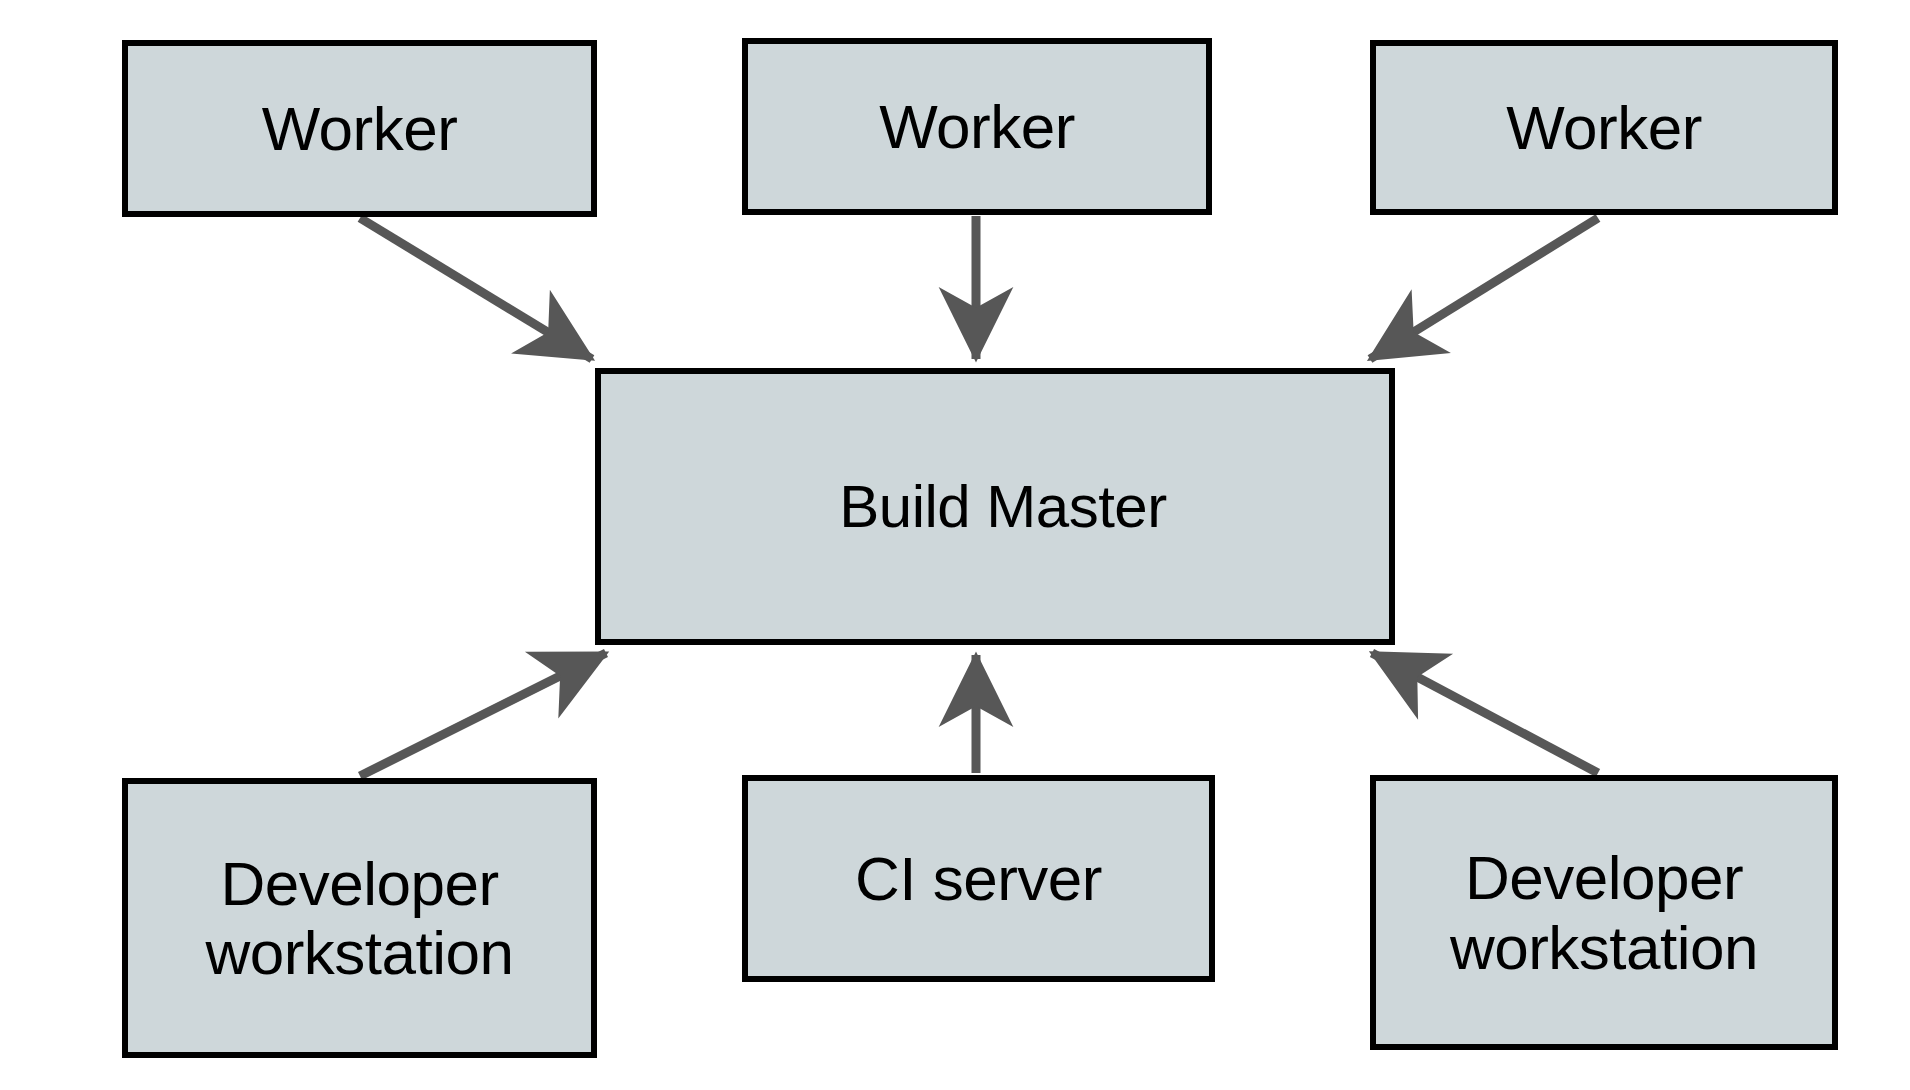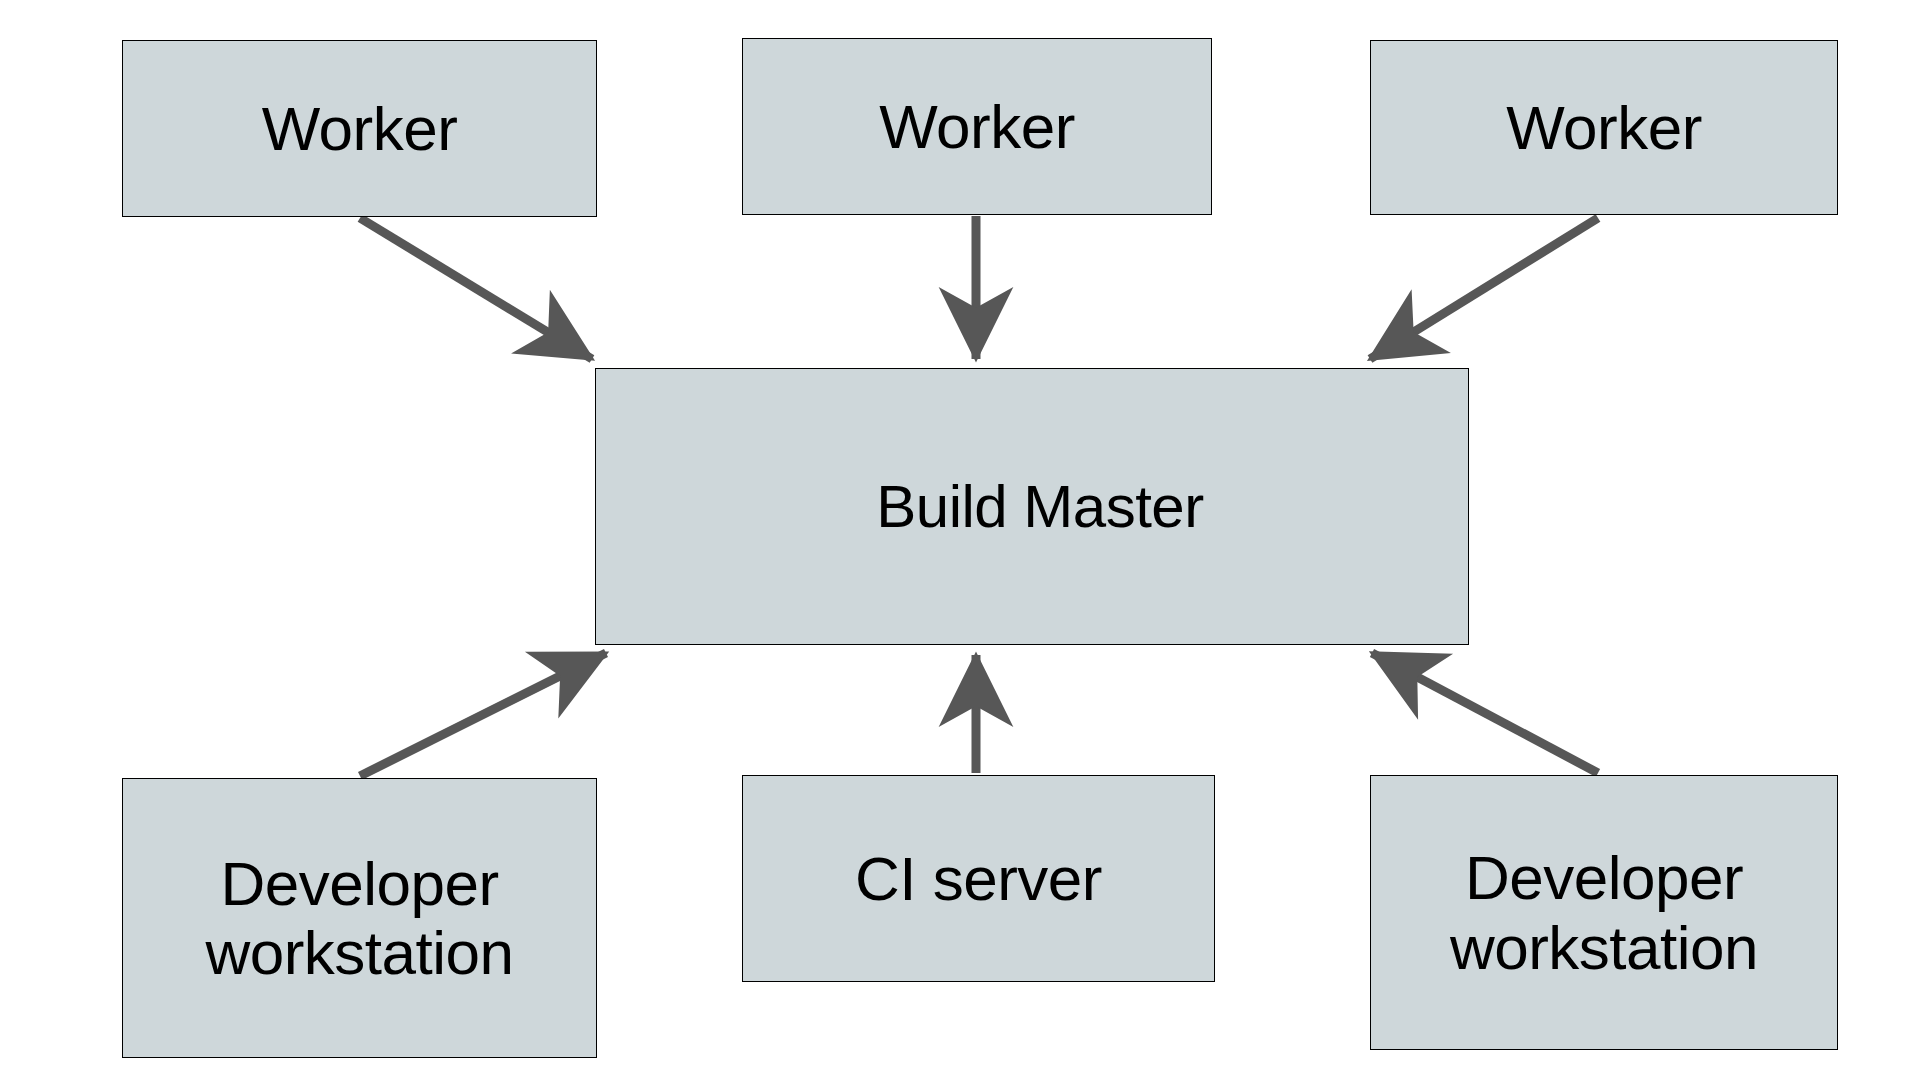--- a/index.html
+++ b/index.html
@@ -22,21 +22,21 @@
     position: absolute;
     left: 0;
     top: 0;
     width: 1910px;
     height: 1090px;
   }
   .node {
     position: absolute;
     box-sizing: border-box;
     background: #ced7da;
-    border: 1px solid #000000;
+    border: 6px solid #000000;
     display: flex;
     align-items: center;
     justify-content: center;
     text-align: center;
     color: #000000;
     z-index: 2;
   }
   .node-label {
     font-family: "Liberation Sans", sans-serif;
     font-size: 62px;
@@ -47,21 +47,21 @@
     white-space: pre-line;
   }
   .node-master .node-label {
     font-size: 60px;
   }
   
   #node-worker-left   { left: 122px; top: 40px;  width: 475px; height: 177px; }
   #node-worker-center { left: 742px; top: 38px;  width: 470px; height: 177px; }
   #node-worker-right  { left: 1370px; top: 40px; width: 468px; height: 175px; }
   
-  #node-build-master  { left: 595px; top: 368px; width: 874px; height: 277px; padding-left: 16px; }
+  #node-build-master  { left: 595px; top: 368px; width: 800px; height: 277px; padding-left: 16px; }
   
   #node-dev-left      { left: 122px; top: 778px; width: 475px; height: 280px; }
   #node-ci-server     { left: 742px; top: 775px; width: 473px; height: 207px; }
   #node-dev-right     { left: 1370px; top: 775px; width: 468px; height: 275px; }
 </style>
 </head>
 <body>
 
 <div id="diagram-canvas">
 

